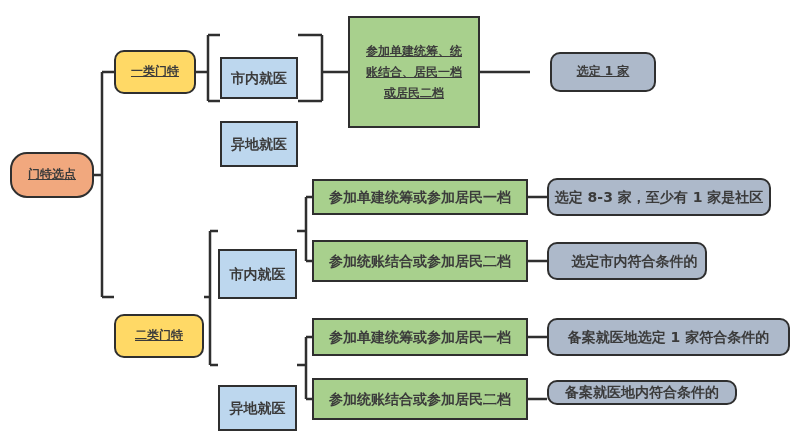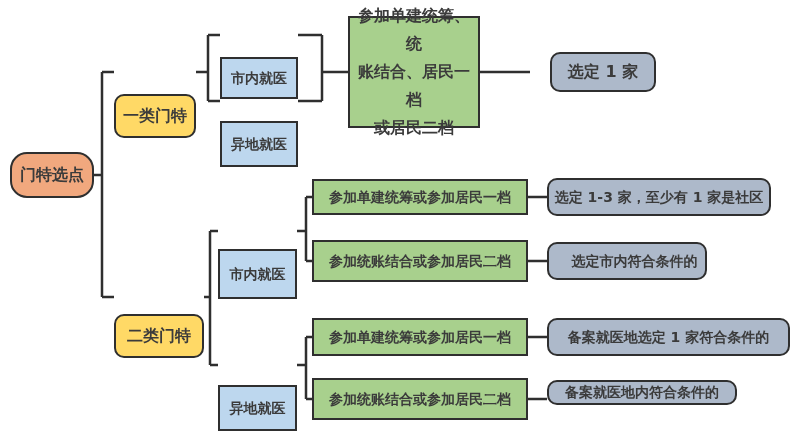--- a/index.html
+++ b/index.html
@@ -25,25 +25,25 @@
     line-height: 1.45;
     white-space: pre-line;
     padding: 2px 4px;
   }
   .round { border-radius: 10px; }
   .fill-orange { background: var(--orange, #F1A87E); }
   .fill-yellow { background: var(--yellow, #FFD966); }
   .fill-blue   { background: var(--blue, #BDD7EE); margin-top: 43px; }
   .fill-green  { background: var(--green, #A8D08D); }
   .fill-gray   { background: var(--gray, #ADB9CA); }
-  .fs15 { font-size: 16px; }
+  .fs15 { font-size: 12px; text-decoration: underline; }
 
   
   #n-root            { left: 10px;  top: 152px; width: 84px;  height: 46px; border-radius: 17px; }
-  #n-type1           { left: 114px; top: 50px;  width: 82px;  height: 44px; margin-top: 44px; }
+  #n-type1           { left: 114px; top: 50px;  width: 82px;  height: 44px; }
   #n-type2           { left: 114px; top: 275px; width: 90px;  height: 44px; margin-top: 39px; }
   #n-t1-local        { left: 220px; top: 14px;  width: 78px;  height: 42px; }
   #n-t1-remote       { left: 220px; top: 78px;  width: 78px;  height: 46px; }
   #n-t1-plan         { left: 348px; top: 16px;  width: 132px; height: 112px; line-height: 1.75; }
   #n-t1-result       { left: 530px; top: 52px;  width: 106px; height: 40px; margin-left: 20px; }
   #n-t2-local        { left: 218px; top: 206px; width: 79px;  height: 50px; }
   #n-t2-remote       { left: 218px; top: 342px; width: 79px;  height: 46px; }
   #n-t2-local-plan1  { left: 312px; top: 179px; width: 216px; height: 36px; }
   #n-t2-local-res1   { left: 547px; top: 178px; width: 224px; height: 38px; }
   #n-t2-local-plan2  { left: 312px; top: 240px; width: 216px; height: 42px; }
@@ -84,21 +84,21 @@
 或居民二档</div>
 
   <div id="n-t1-result" class="node round fill-gray fs15">选定 1 家</div>
 
   <div id="n-t2-local" class="node fill-blue">市内就医</div>
 
   <div id="n-t2-remote" class="node fill-blue">异地就医</div>
 
   <div id="n-t2-local-plan1" class="node fill-green">参加单建统筹或参加居民一档</div>
 
-  <div id="n-t2-local-res1" class="node round fill-gray">选定 1-3 家，至少有 1 家是社区</div>
+  <div id="n-t2-local-res1" class="node round fill-gray">选定 8-3 家，至少有 1 家是社区</div>
 
   <div id="n-t2-local-plan2" class="node fill-green">参加统账结合或参加居民二档</div>
 
   <div id="n-t2-local-res2" class="node round fill-gray">选定市内符合条件的</div>
 
   <div id="n-t2-remote-plan1" class="node fill-green">参加单建统筹或参加居民一档</div>
 
   <div id="n-t2-remote-res1" class="node round fill-gray">备案就医地选定 1 家符合条件的</div>
 
   <div id="n-t2-remote-plan2" class="node fill-green">参加统账结合或参加居民二档</div>

